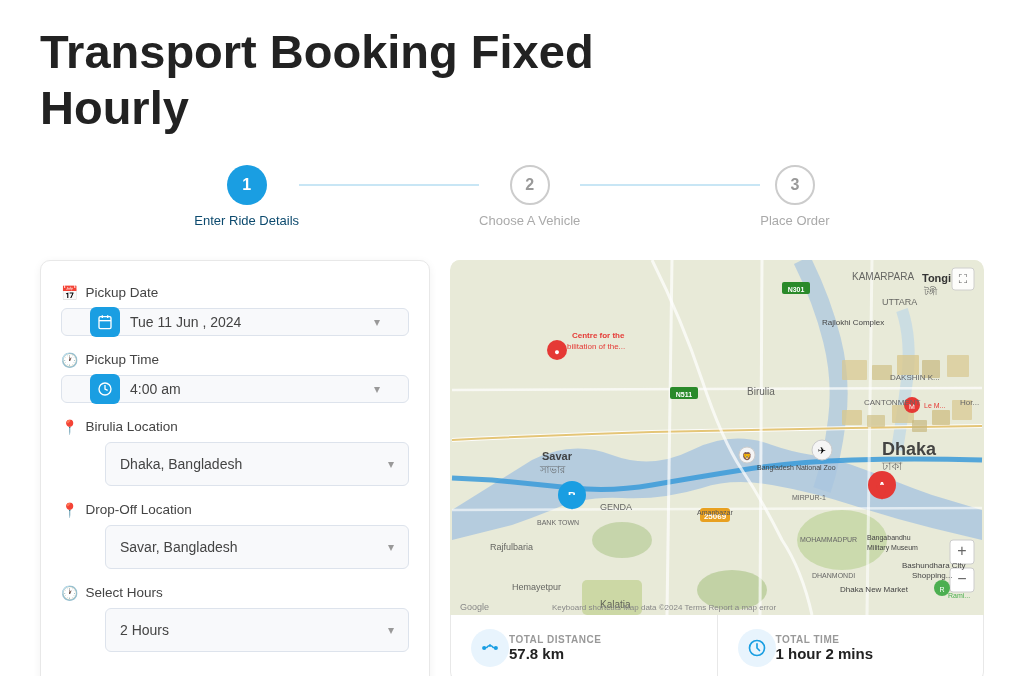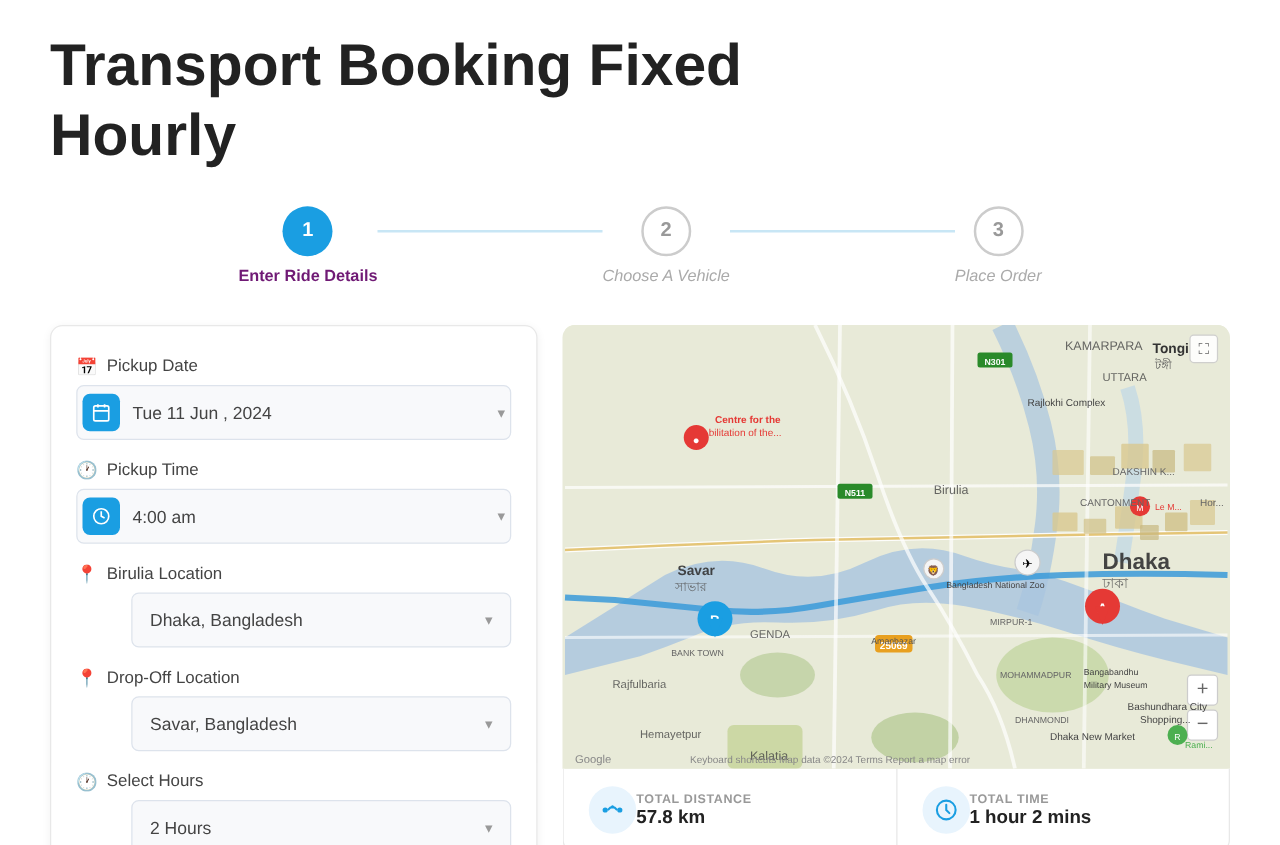--- a/index.html
+++ b/index.html
@@ -59,29 +59,28 @@
     }
 
     .step-circle.inactive {
       background: #fff;
       color: #999;
       border: 2px solid #ccc;
     }
 
     .step-label {
       font-size: 13px;
-      font-weight: 700;
-      color: #701a75;
+      font-weight: 400;
+      color: #0c4a6e;
       text-align: center;
     }
 
     .step-label.inactive {
       color: #aaa;
       font-weight: 400;
-      font-style: italic;
     }
 
     .step-connector {
       width: 180px;
       height: 2px;
       background: #c8e6f5;
       margin-bottom: 22px;
     }
 
     
@@ -123,22 +122,22 @@
     .field-icon.clock { color: #1a9ee2; }
     .field-icon.location-red { color: #e53935; }
     .field-icon.location-blue { color: #1a9ee2; }
 
     .select-with-icon {
       display: flex;
       align-items: center;
       border: 1px solid #dde3ec;
       border-radius: 6px;
       background: #f8f9fb;
-      padding: 0 4px;
-      height: 44px;
+      padding: 0 28px;
+      height: 28px;
     }
 
     .select-prefix-icon {
       width: 30px;
       height: 30px;
       background: #1a9ee2;
       border-radius: 6px;
       display: flex;
       align-items: center;
       justify-content: center;

